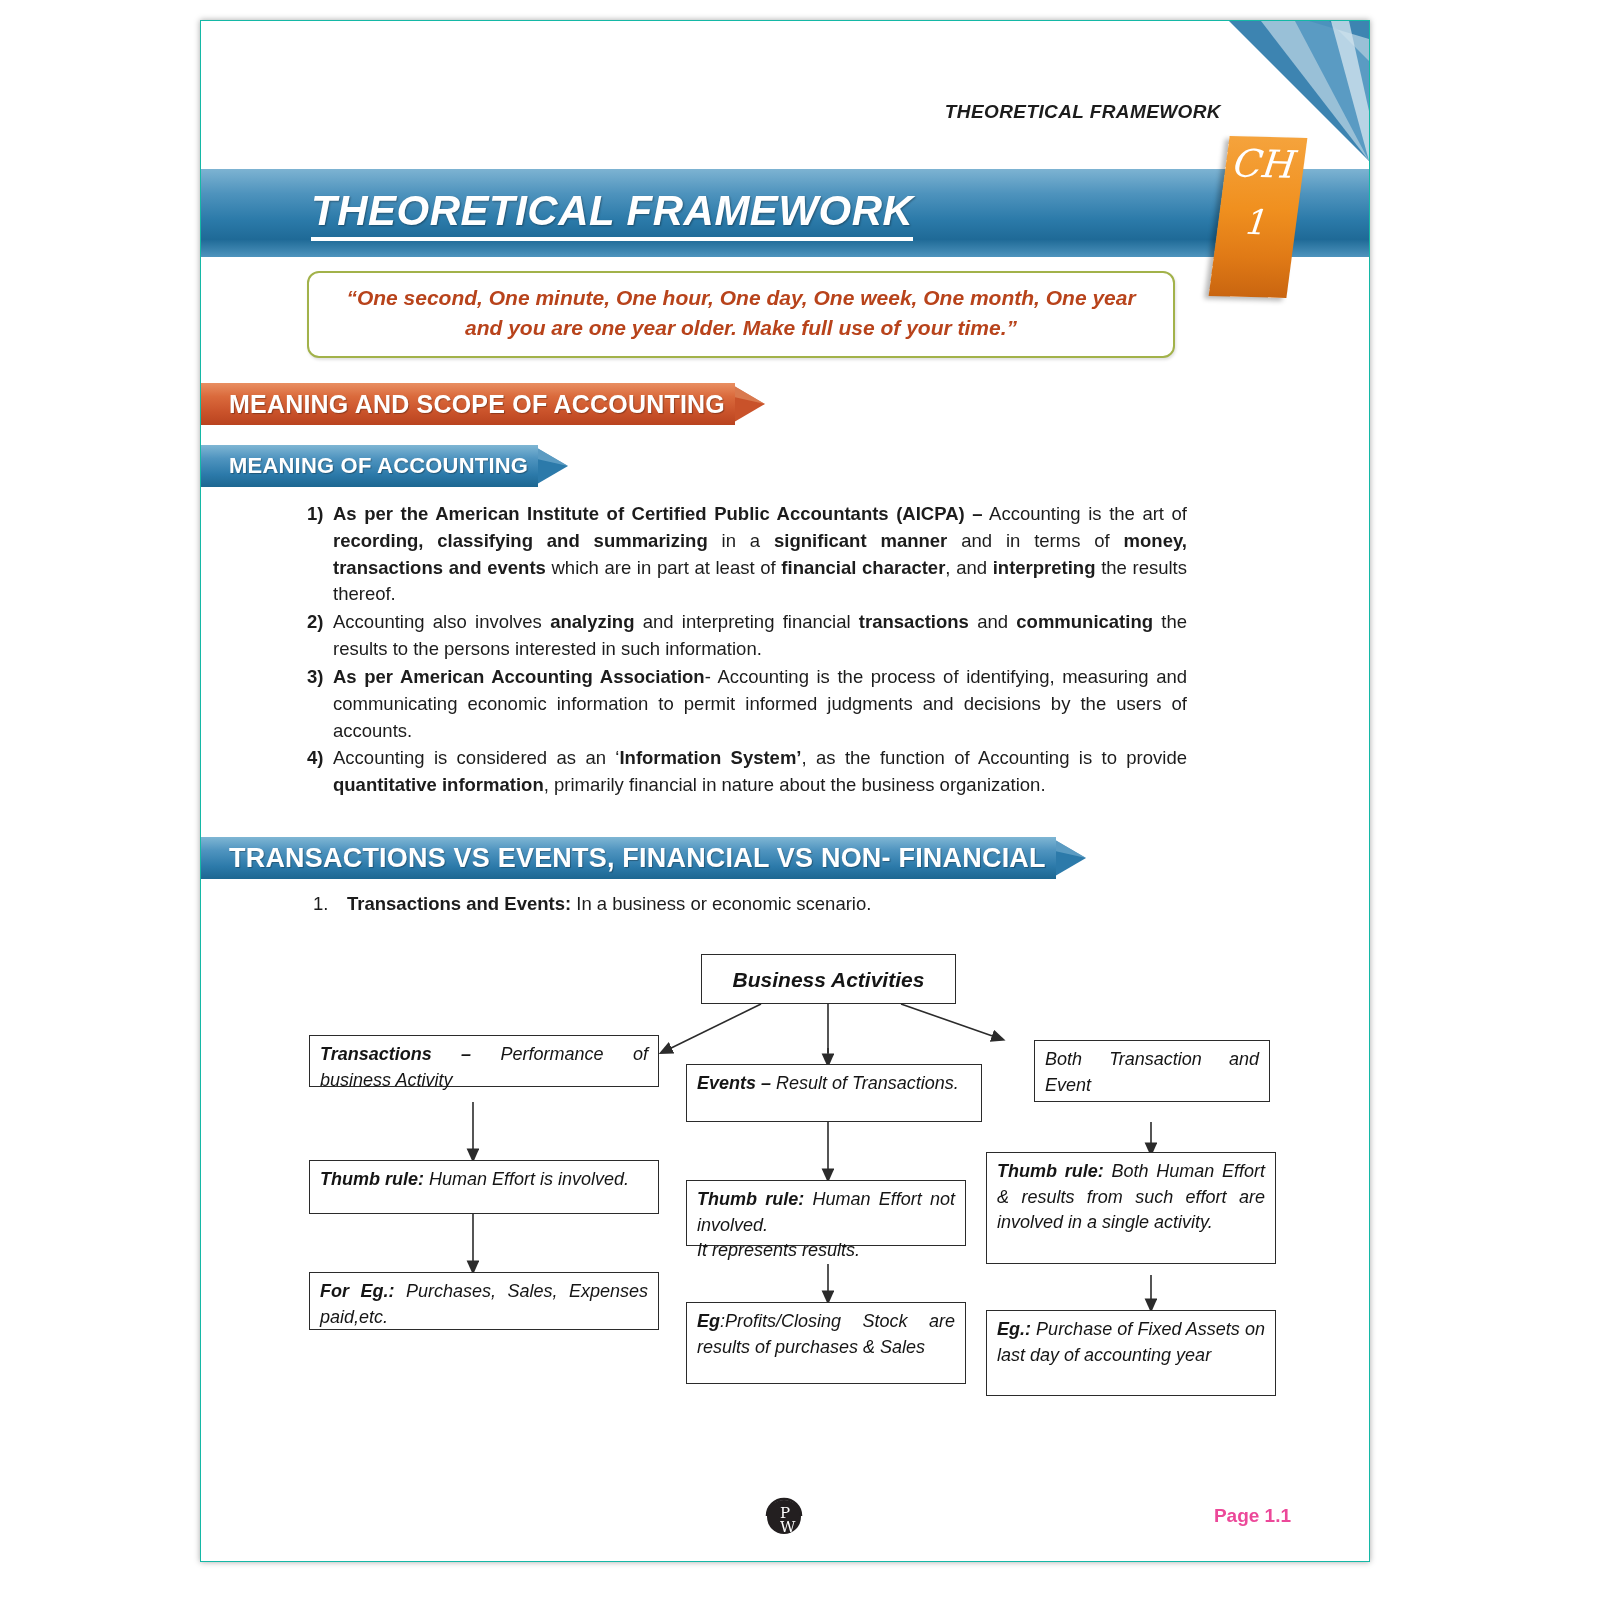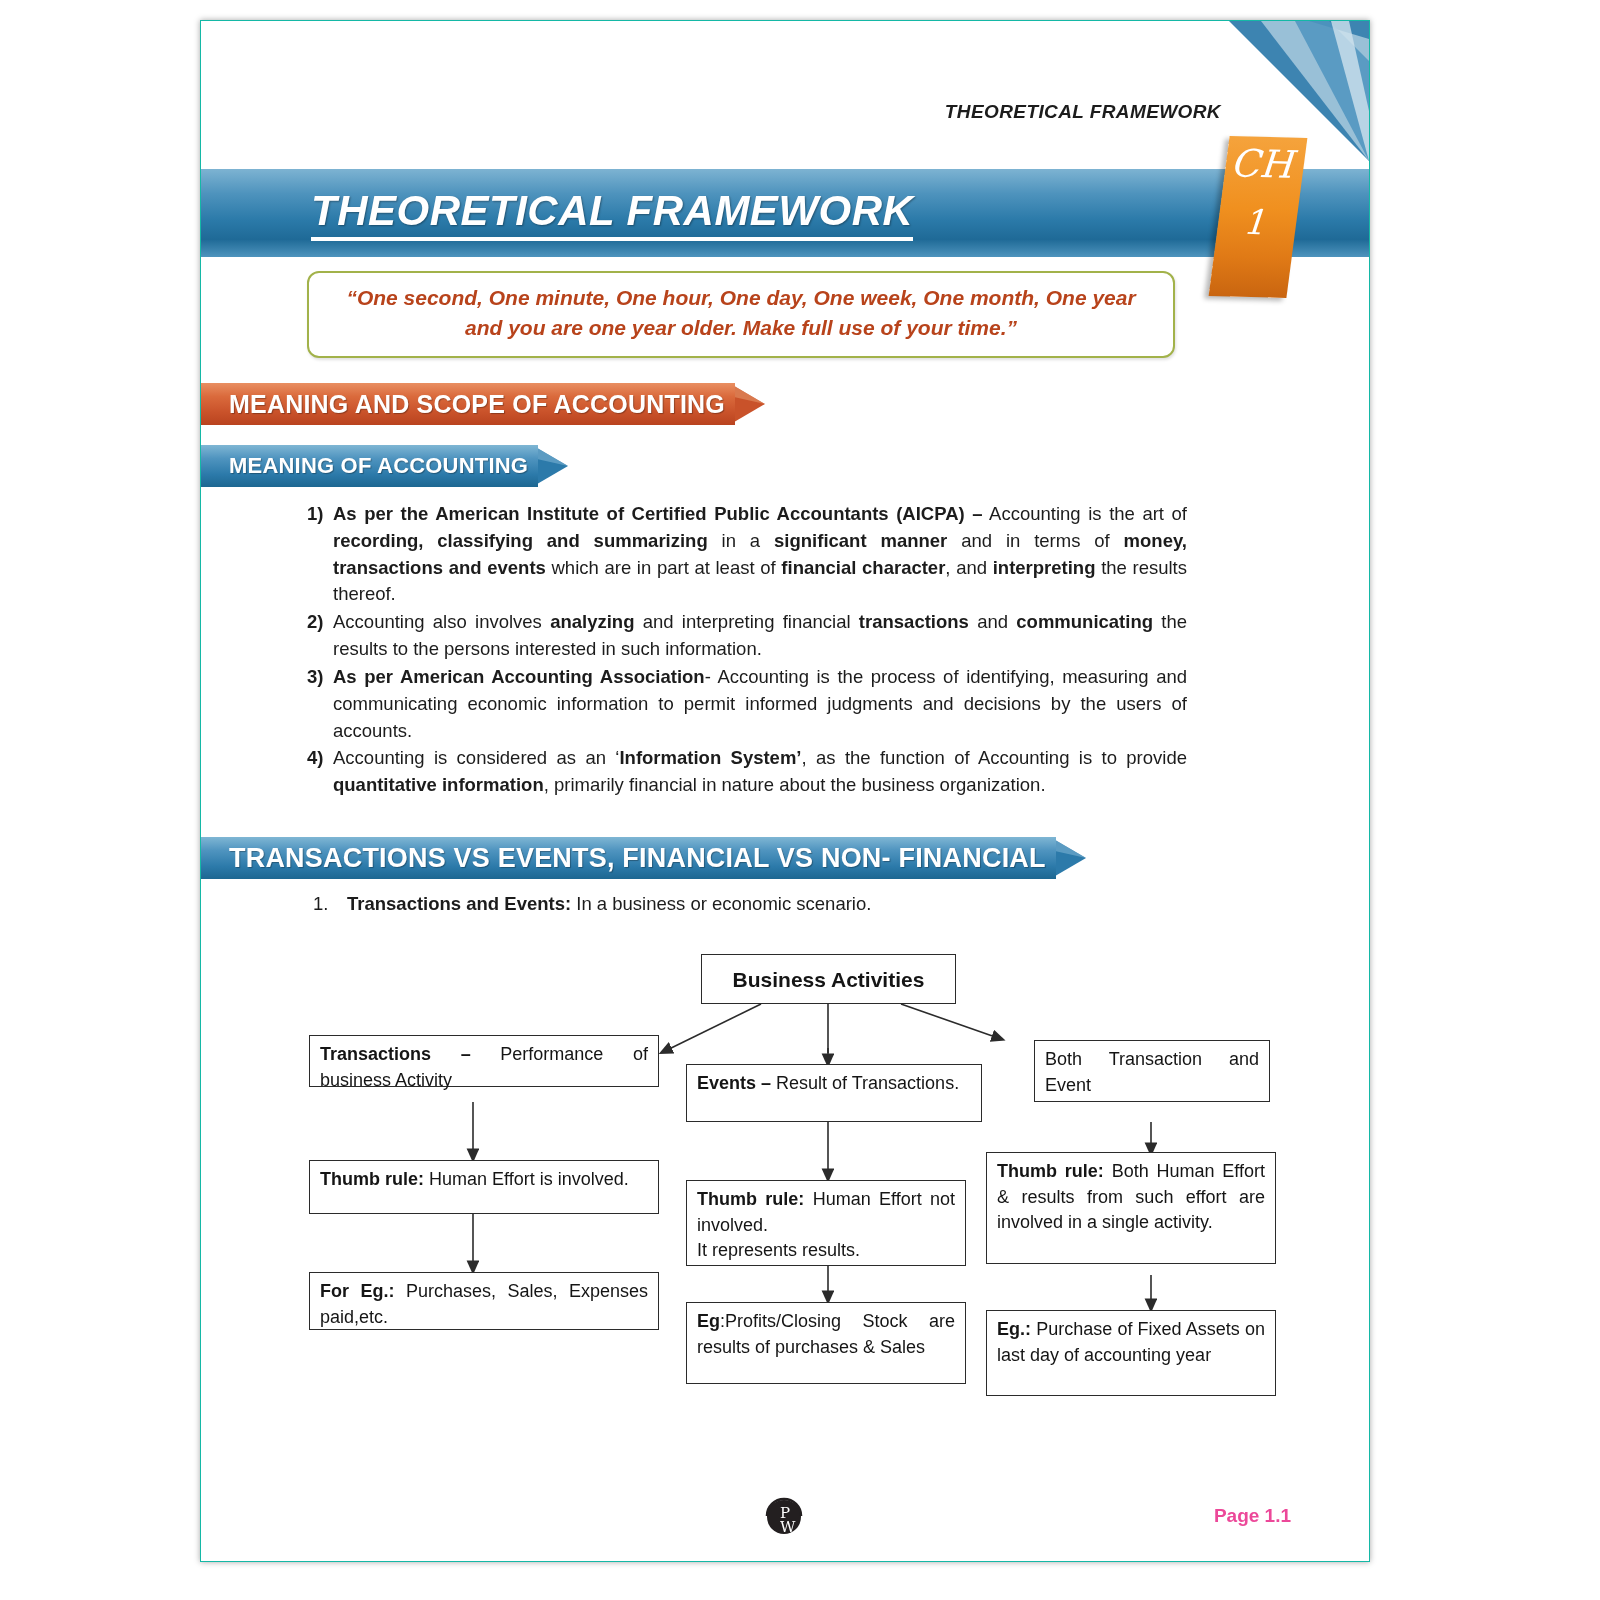--- a/index.html
+++ b/index.html
@@ -55,21 +55,21 @@
   .li{display:flex;font-size:18.5px;line-height:1.45;color:#1c1c1c;margin-bottom:1px;}
   .li .n{width:26px;flex:0 0 26px;font-weight:bold;}
   .li .t{flex:1;text-align:justify;}
   .li b{font-weight:bold;}
 
   
   .subitem{position:absolute;left:112px;top:872px;width:880px;font-size:18.5px;color:#1c1c1c;display:flex;}
   .subitem .n{width:34px;flex:0 0 34px;}
 
   
-  .flow{position:absolute;left:0;top:905px;width:1168px;height:530px;}
+  .flow{position:absolute;left:0;top:905px;width:1168px;height:530px;font-style:italic;}
   .fbox{position:absolute;border:1.6px solid #2b2b2b;background:#fff;box-sizing:border-box;
     font-size:18px;line-height:1.42;color:#151515;padding:6px 10px;text-align:justify;}
   .fbox.ctr{text-align:center;font-weight:bold;font-size:21px;padding-top:10px;}
   .fbox b{font-weight:bold;}
   .flow svg{position:absolute;left:0;top:0;}
 
   
   .footer{position:absolute;left:0;bottom:22px;width:1168px;height:46px;}
   .pw{position:absolute;left:560px;top:0;width:46px;height:46px;}
   .pageno{position:absolute;right:78px;top:12px;font-weight:bold;font-size:19px;color:#ec4899;}
@@ -182,21 +182,21 @@
       <line x1="950" y1="349" x2="950" y2="382" stroke="#2b2b2b" stroke-width="1.6" marker-end="url(#ah)"></line>
     </svg>
 
     <div class="fbox ctr" style="left:500px;top:28px;width:255px;height:50px;">Business Activities</div>
 
     <div class="fbox" style="left:108px;top:109px;width:350px;height:52px;"><b>Transactions –</b> Performance of business Activity</div>
     <div class="fbox" style="left:108px;top:234px;width:350px;height:54px;"><b>Thumb rule:</b> Human Effort is involved.</div>
     <div class="fbox" style="left:108px;top:346px;width:350px;height:58px;"><b>For Eg.:</b> Purchases, Sales, Expenses paid,etc.</div>
 
     <div class="fbox" style="left:485px;top:138px;width:296px;height:58px;"><b>Events –</b> Result of Transactions.</div>
-    <div class="fbox" style="left:485px;top:254px;width:280px;height:86px;"><b>Thumb rule:</b> Human Effort not involved.<br>It represents results.</div>
+    <div class="fbox" style="left:485px;top:254px;width:280px;height:66px;"><b>Thumb rule:</b> Human Effort not involved.<br>It represents results.</div>
     <div class="fbox" style="left:485px;top:376px;width:280px;height:82px;"><b>Eg</b>:Profits/Closing Stock are results of purchases &amp; Sales</div>
 
     <div class="fbox" style="left:785px;top:114px;width:236px;height:62px;margin-left:48px;">Both Transaction and Event</div>
     <div class="fbox" style="left:785px;top:226px;width:290px;height:112px;"><b>Thumb rule:</b> Both Human Effort &amp; results from such effort are involved in a single activity.</div>
     <div class="fbox" style="left:785px;top:384px;width:290px;height:86px;"><b>Eg.:</b> Purchase of Fixed Assets on last day of accounting year</div>
   </div>
 
   <div class="footer">
     <div class="pw">
       <svg width="46" height="46" viewBox="0 0 46 46">

